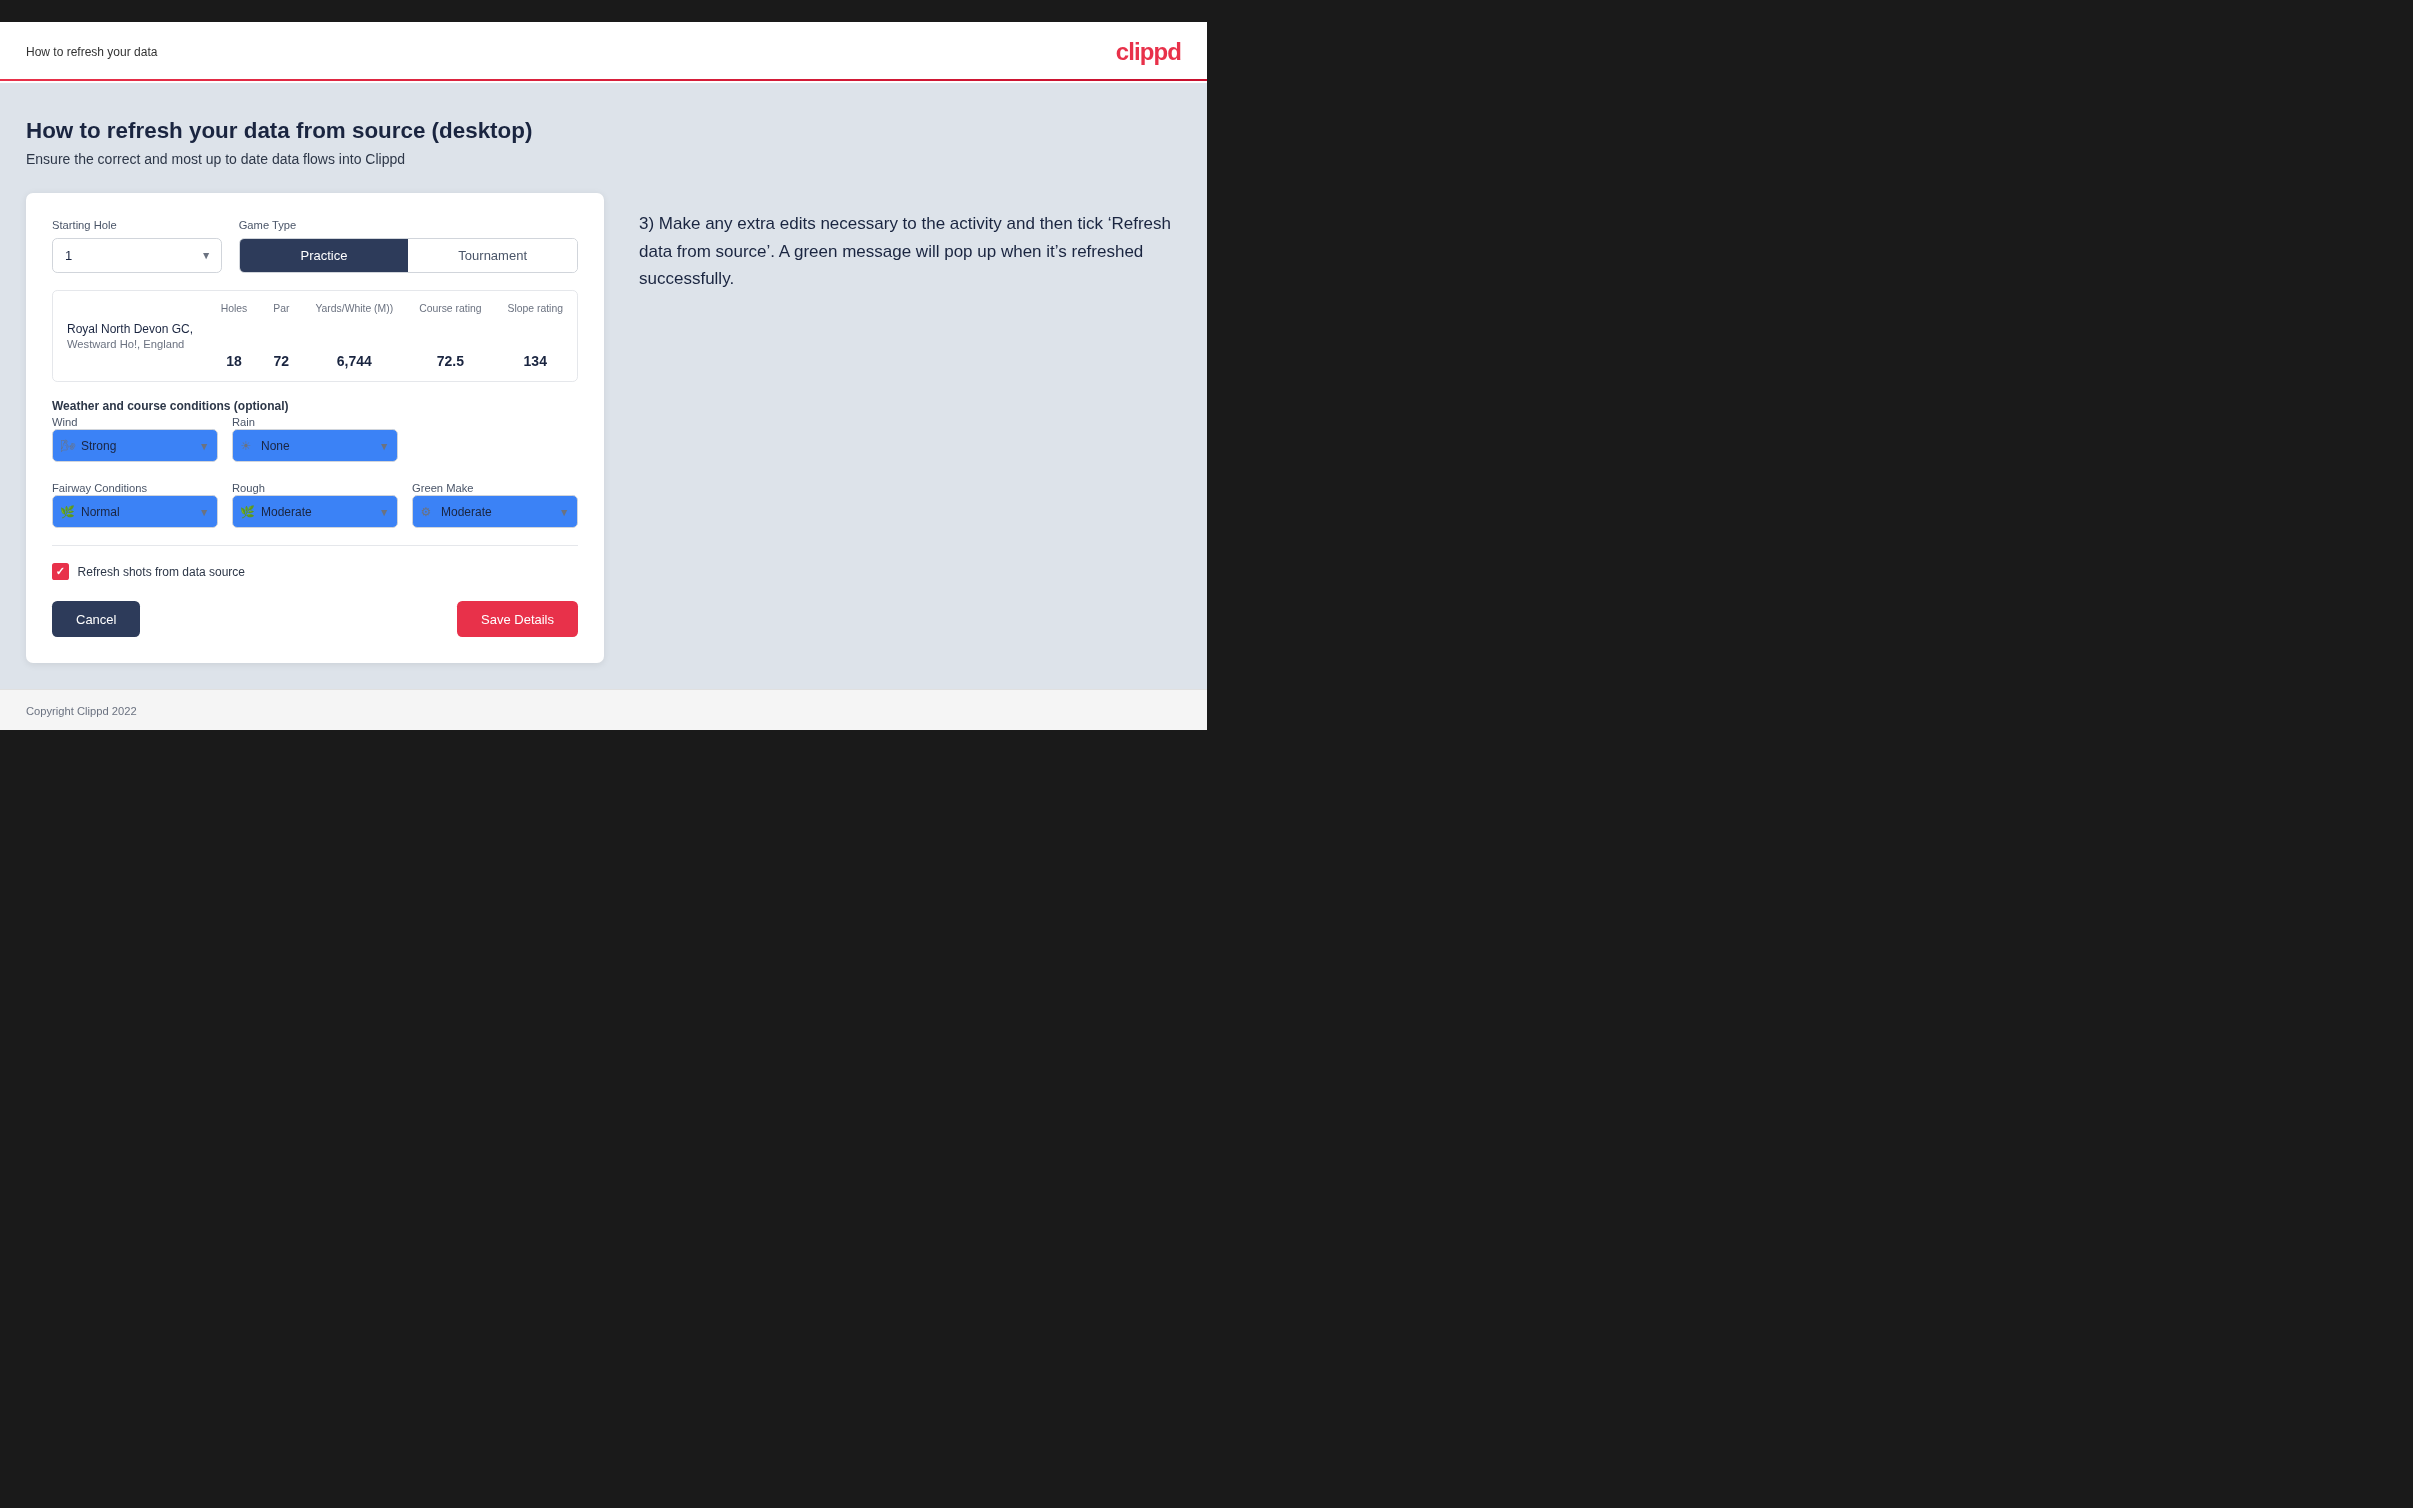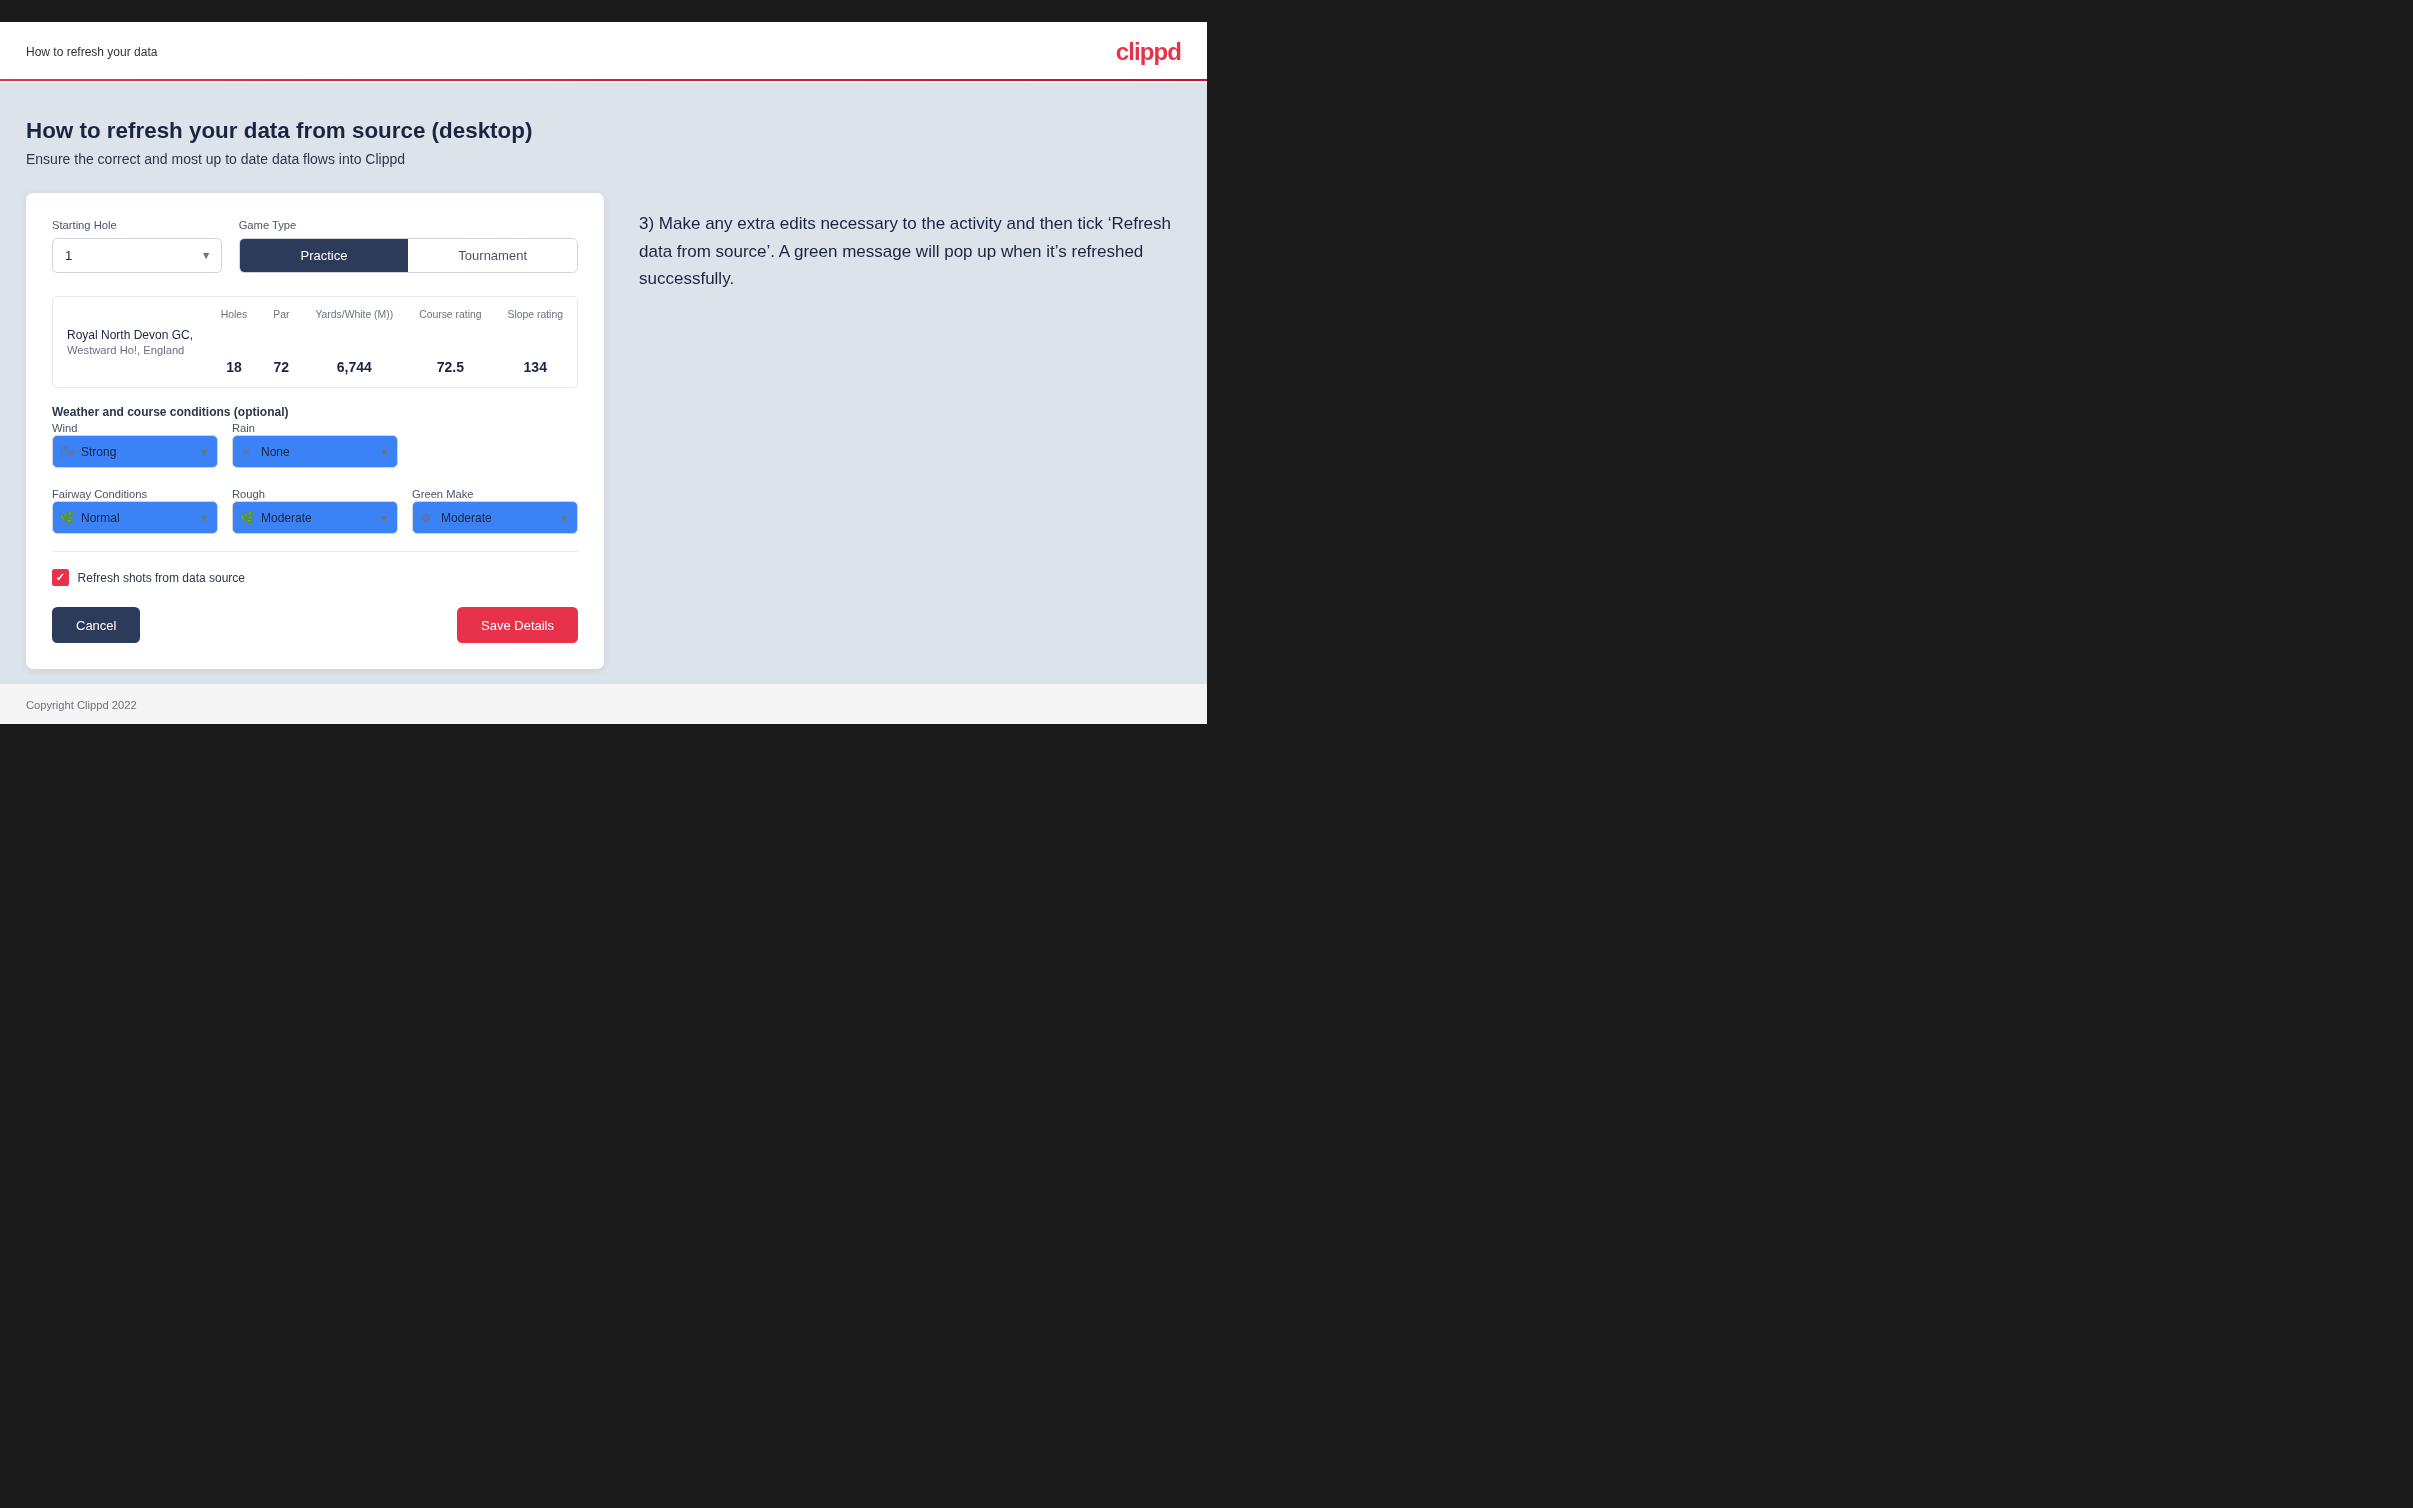--- a/index.html
+++ b/index.html
@@ -37,21 +37,21 @@
       font-weight: 400;
     }
     .logo {
       font-size: 24px;
       font-weight: 700;
       color: #e8314a;
       letter-spacing: -0.9px;
     }
     .main-content {
       background: #dde3ea;
-      padding: 35px 26px 14px 26px;
+      padding: 35px 26px 26px 26px;
       min-height: 587px;
     }
     .page-heading {
       font-size: 22.4px;
       font-weight: 800;
       color: #1a2540;
       margin-bottom: 7px;
     }
     .page-subheading {
       font-size: 14px;
@@ -67,21 +67,21 @@
     .form-card {
       background: #ffffff;
       border-radius: 7px;
       padding: 26px;
       width: 578px;
       box-shadow: 0 1.7px 7px rgba(0,0,0,0.08);
     }
     .form-row {
       display: flex;
       gap: 17px;
-      margin-bottom: 23px;
+      margin-bottom: 17px;
     }
     .form-group {
       display: flex;
       flex-direction: column;
       flex: 1;
     }
     .form-label {
       font-size: 11.2px;
       color: #4a5568;
       margin-bottom: 7px;

